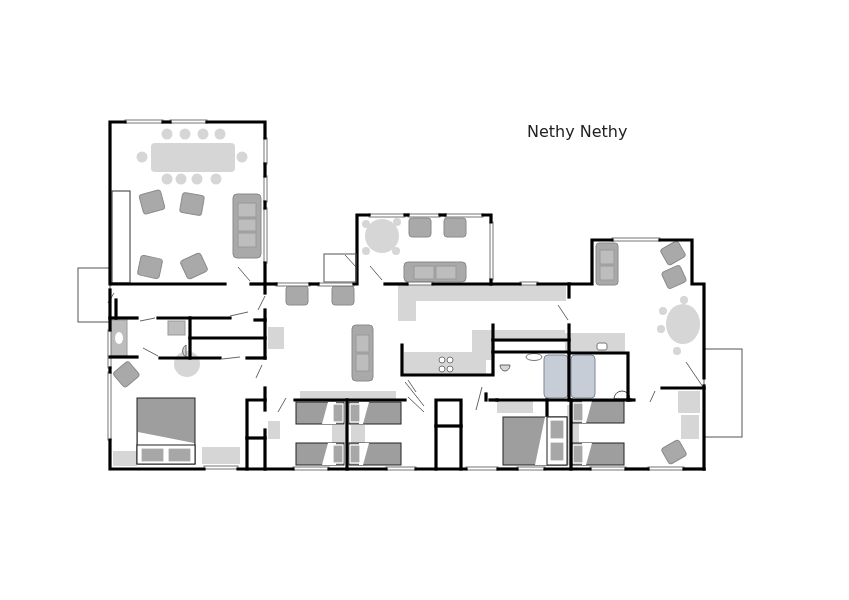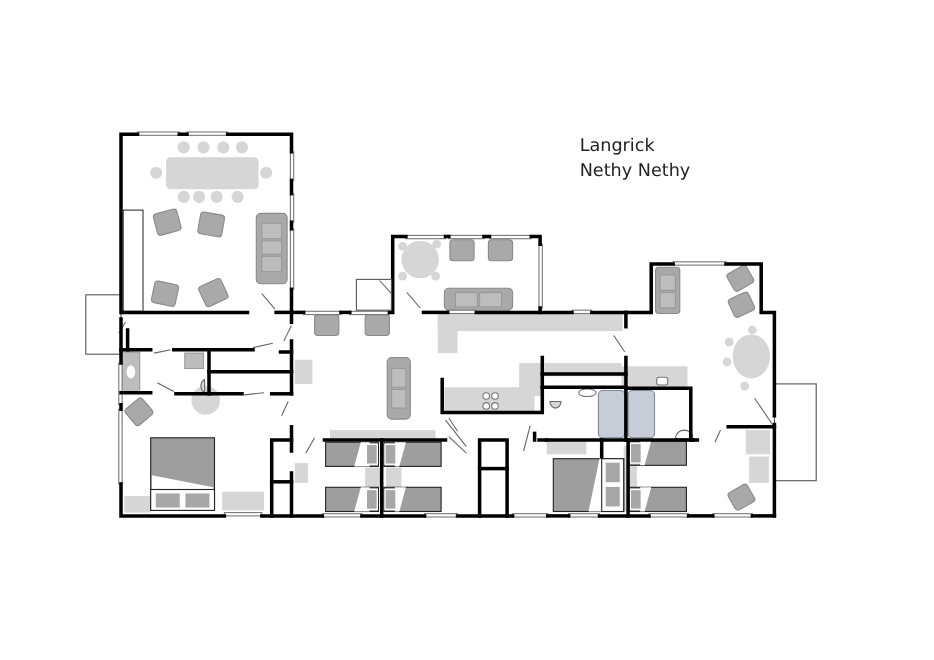--- a/index.html
+++ b/index.html
@@ -321,15 +321,14 @@
     <line class="wall" x1="497" y1="400" x2="630" y2="400"></line>
     <line class="wall" x1="628" y1="400" x2="634" y2="400"></line>
     <line class="wall" x1="571" y1="400" x2="571" y2="469"></line>
     <line class="wall" x1="547" y1="400" x2="547" y2="415"></line>
 
     <line class="wall" x1="662" y1="388" x2="704" y2="388"></line>
   </g>
 </svg>
 
 <div class="address">
-  <div>Langrick</div>
   <div>Nethy Nethy</div>
 </div>
 
 </body></html>

